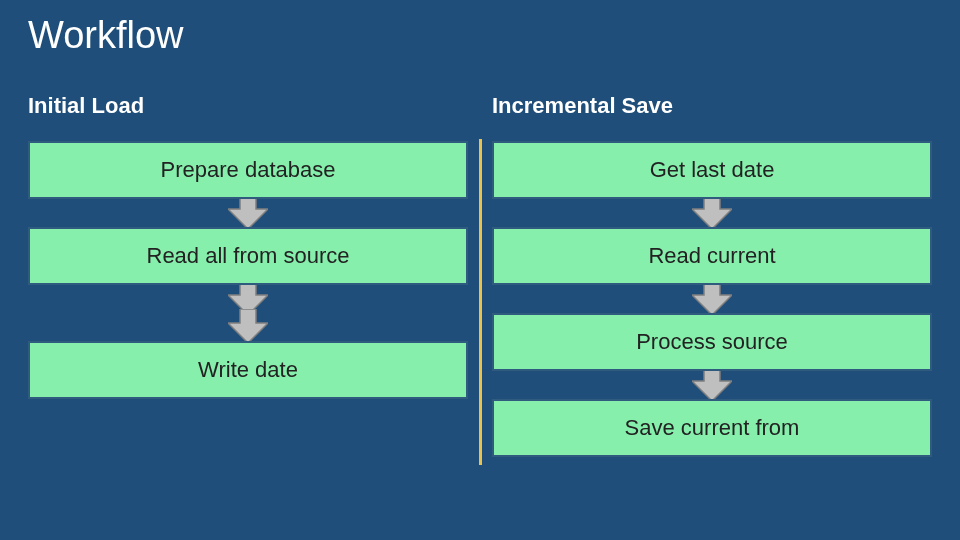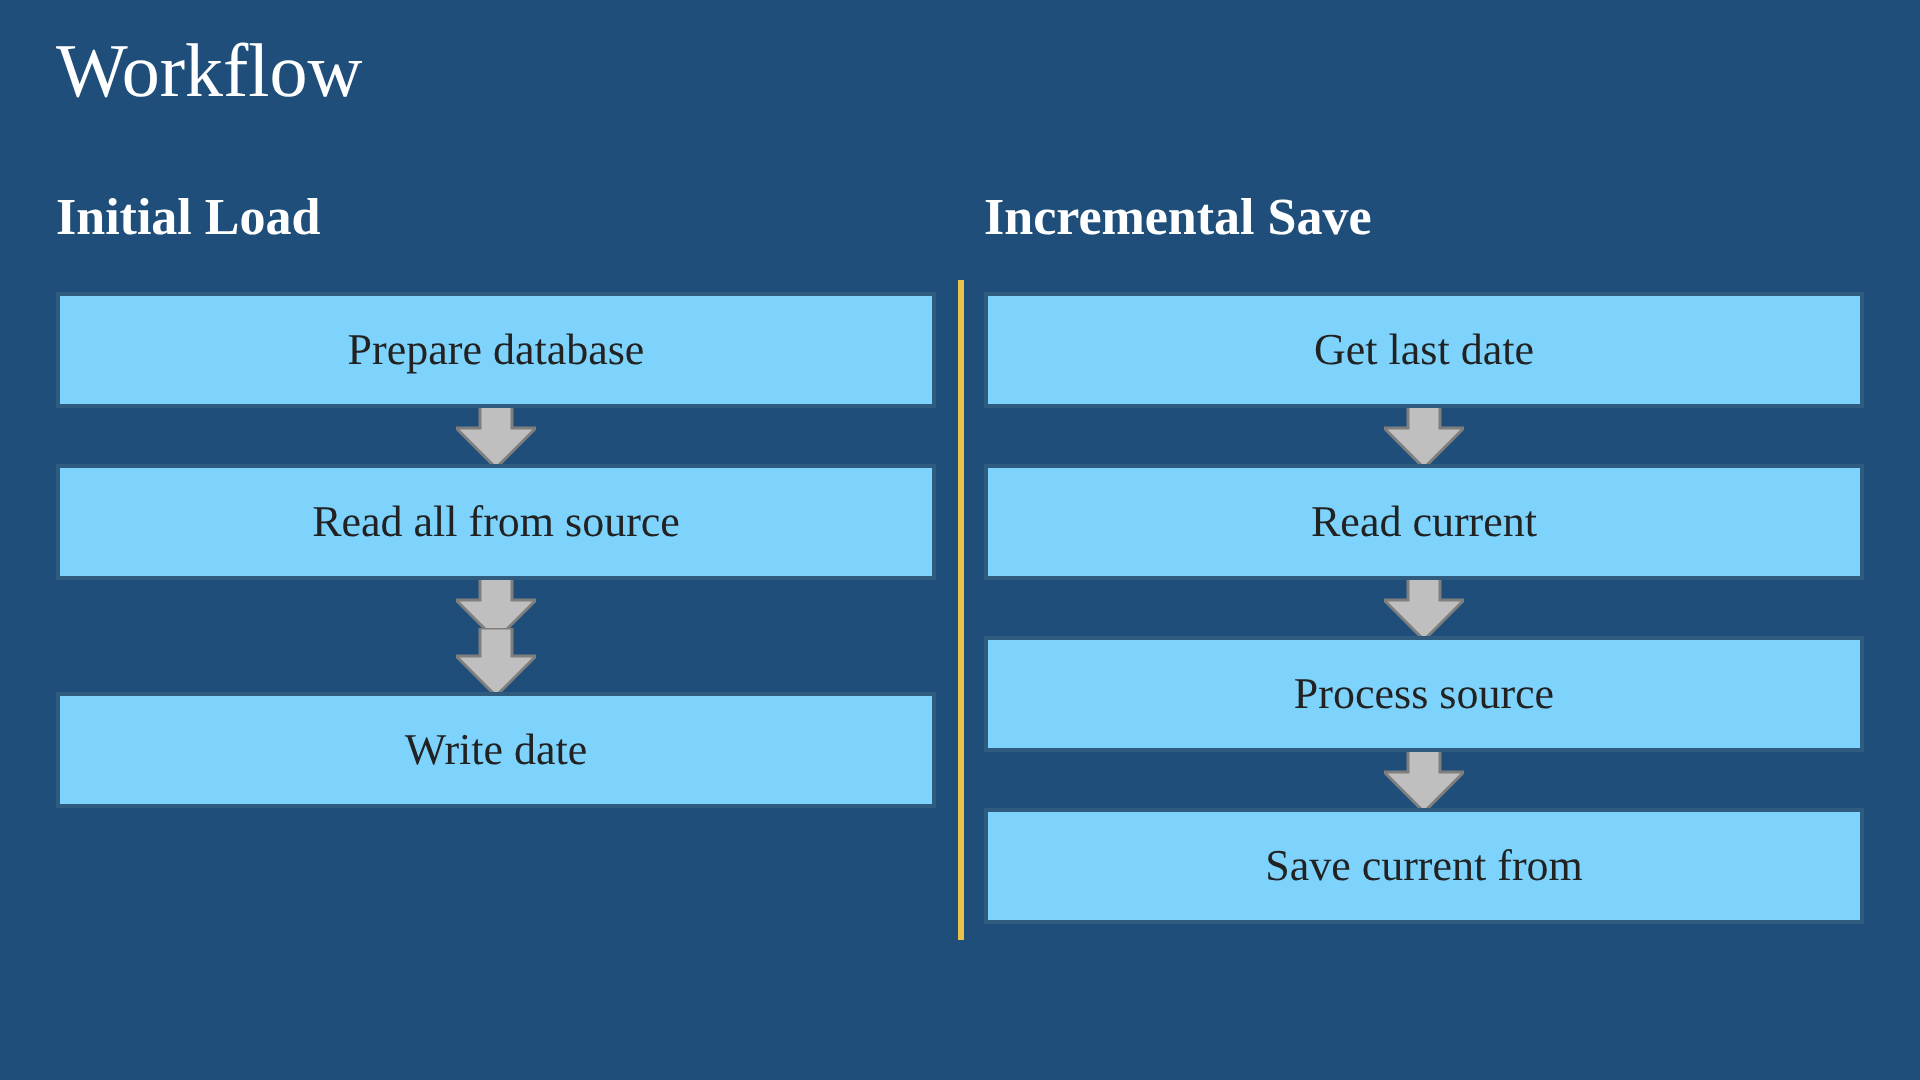--- a/index.html
+++ b/index.html
@@ -8,52 +8,51 @@
     background: #1e4e79;
     font-family: "Segoe UI", Arial, sans-serif;
     color: #fff;
     overflow: hidden;
   }
   .slide {
     width: 960px;
     height: 540px;
     padding: 14px 28px 24px 28px;
     position: relative;
-    font-family: Liberation Serif, serif;
   }
   .title {
     font-size: 38px;
     font-weight: 300;
     color: #ffffff;
     margin-bottom: 36px;
   }
   .columns {
     display: flex;
     gap: 0;
     position: relative;
   }
   .col {
     flex: 1 1 0;
     display: flex;
     flex-direction: column;
   }
   .col-left { padding-right: 10px; }
   .col-right { padding-left: 14px; }
   .subhead {
-    font-size: 26px;
+    font-size: 22px;
     font-weight: 700;
     color: #ffffff;
     margin-bottom: 22px;
   }
   .steps {
     display: flex;
     flex-direction: column;
   }
   .step {
-    background: #7dd3fc;
+    background: #86efac;
     color: #222;
     border: 2px solid #2f5b7f;
     height: 58px;
     display: flex;
     align-items: center;
     justify-content: center;
     font-size: 22px;
     font-weight: 400;
   }
   .arrow-wrap {

